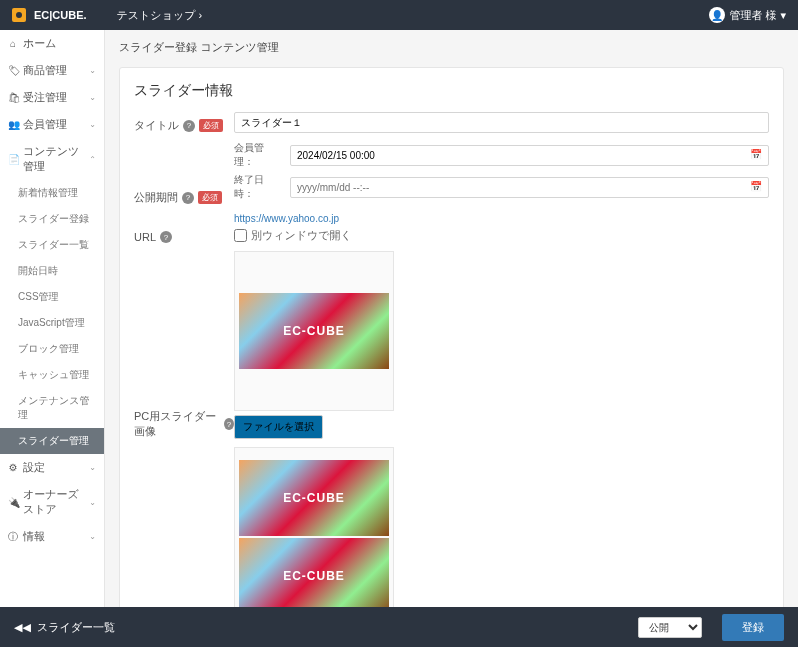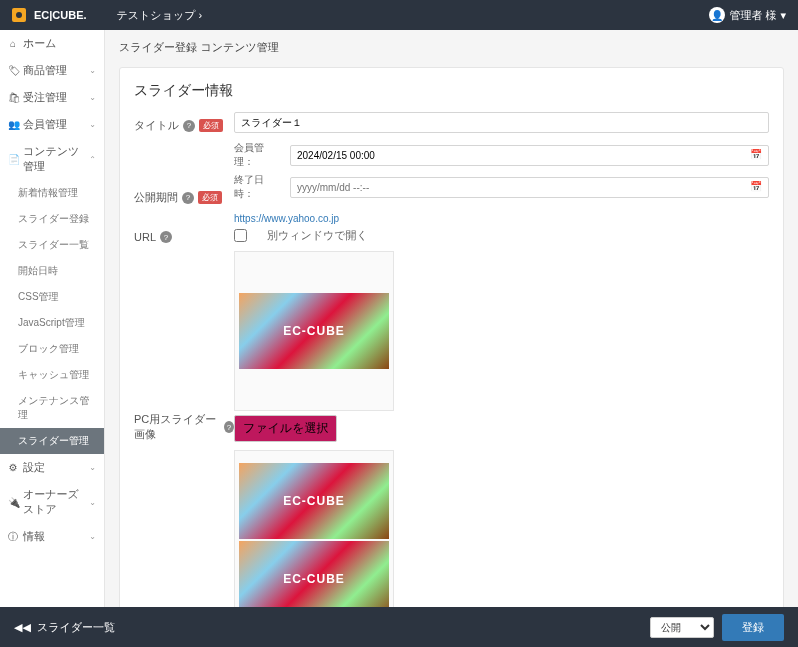--- a/index.html
+++ b/index.html
@@ -27,29 +27,29 @@
 .lbl{width:100px;display:flex;align-items:center;gap:4px;font-size:10px;color:#555}
 .help{width:12px;height:12px;background:#888;color:#fff;border-radius:50%;display:inline-flex;align-items:center;justify-content:center;font-size:8px}
 .req{background:#d9534f;color:#fff;font-size:8px;padding:1px 4px;border-radius:2px}
 .fld{flex:1}
 .sub-r{display:flex;align-items:center;margin-bottom:4px;gap:8px}
 .sub-l{width:48px;font-size:10px;color:#666}
 input[type=text]{width:100%;border:1px solid #d5d5d5;padding:4px 6px;font-size:10px;border-radius:2px}
 .date-wrap{flex:1;position:relative}
 .date-wrap::after{content:"📅";position:absolute;right:6px;top:4px;font-size:10px;color:#888}
 .link-v{font-size:10px;color:#337ab7}
-.chk{display:flex;align-items:center;gap:20px;font-size:10px;color:#666;margin-top:4px}
+.chk{display:flex;align-items:center;gap:4px;font-size:10px;color:#666;margin-top:4px}
 .img-box{width:160px;height:160px;background:#fafafa;border:1px solid #e5e5e5;display:flex;align-items:center;justify-content:center;margin-bottom:4px}
 .img-box.tall{height:180px}
 .thumb{width:150px;height:76px;background:linear-gradient(135deg,#f4a460 0%,#87ceeb 25%,#dc143c 50%,#90ee90 75%,#8b4513 100%);position:relative;display:flex;align-items:center;justify-content:center;color:#fff;font-weight:bold;font-size:12px;letter-spacing:1px}
 .thumb-stack{display:flex;flex-direction:column;gap:2px}
-.btn-s{border:1px solid #ccc;background:#be185d;padding:4px 8px;font-size:12px;border-radius:2px;cursor:pointer}
+.btn-s{border:1px solid #ccc;background:#0369a1;padding:4px 8px;font-size:10px;border-radius:2px;cursor:pointer}
 .foot{position:fixed;bottom:0;left:0;right:0;height:40px;background:#2c3440;display:flex;align-items:center;padding:0 14px;color:#fff}
 .foot-l{display:flex;align-items:center;gap:6px;cursor:pointer}
-.foot-r{margin-left:auto;display:flex;gap:8px;align-items:center}
+.foot-r{margin-left:auto;display:flex;gap:20px;align-items:center}
 .sel{border:1px solid #ccc;padding:3px 16px 3px 6px;font-size:10px;background:#fff;color:#333;border-radius:2px}
 .btn-p{background:#337ab7;color:#fff;border:none;padding:6px 20px;font-size:11px;border-radius:2px;cursor:pointer}
 </style>
 </head>
 <body>
 
 <div class="top">
   <div class="logo">
       <span class="logo-ico"></span>
       <span>EC|CUBE.</span>

